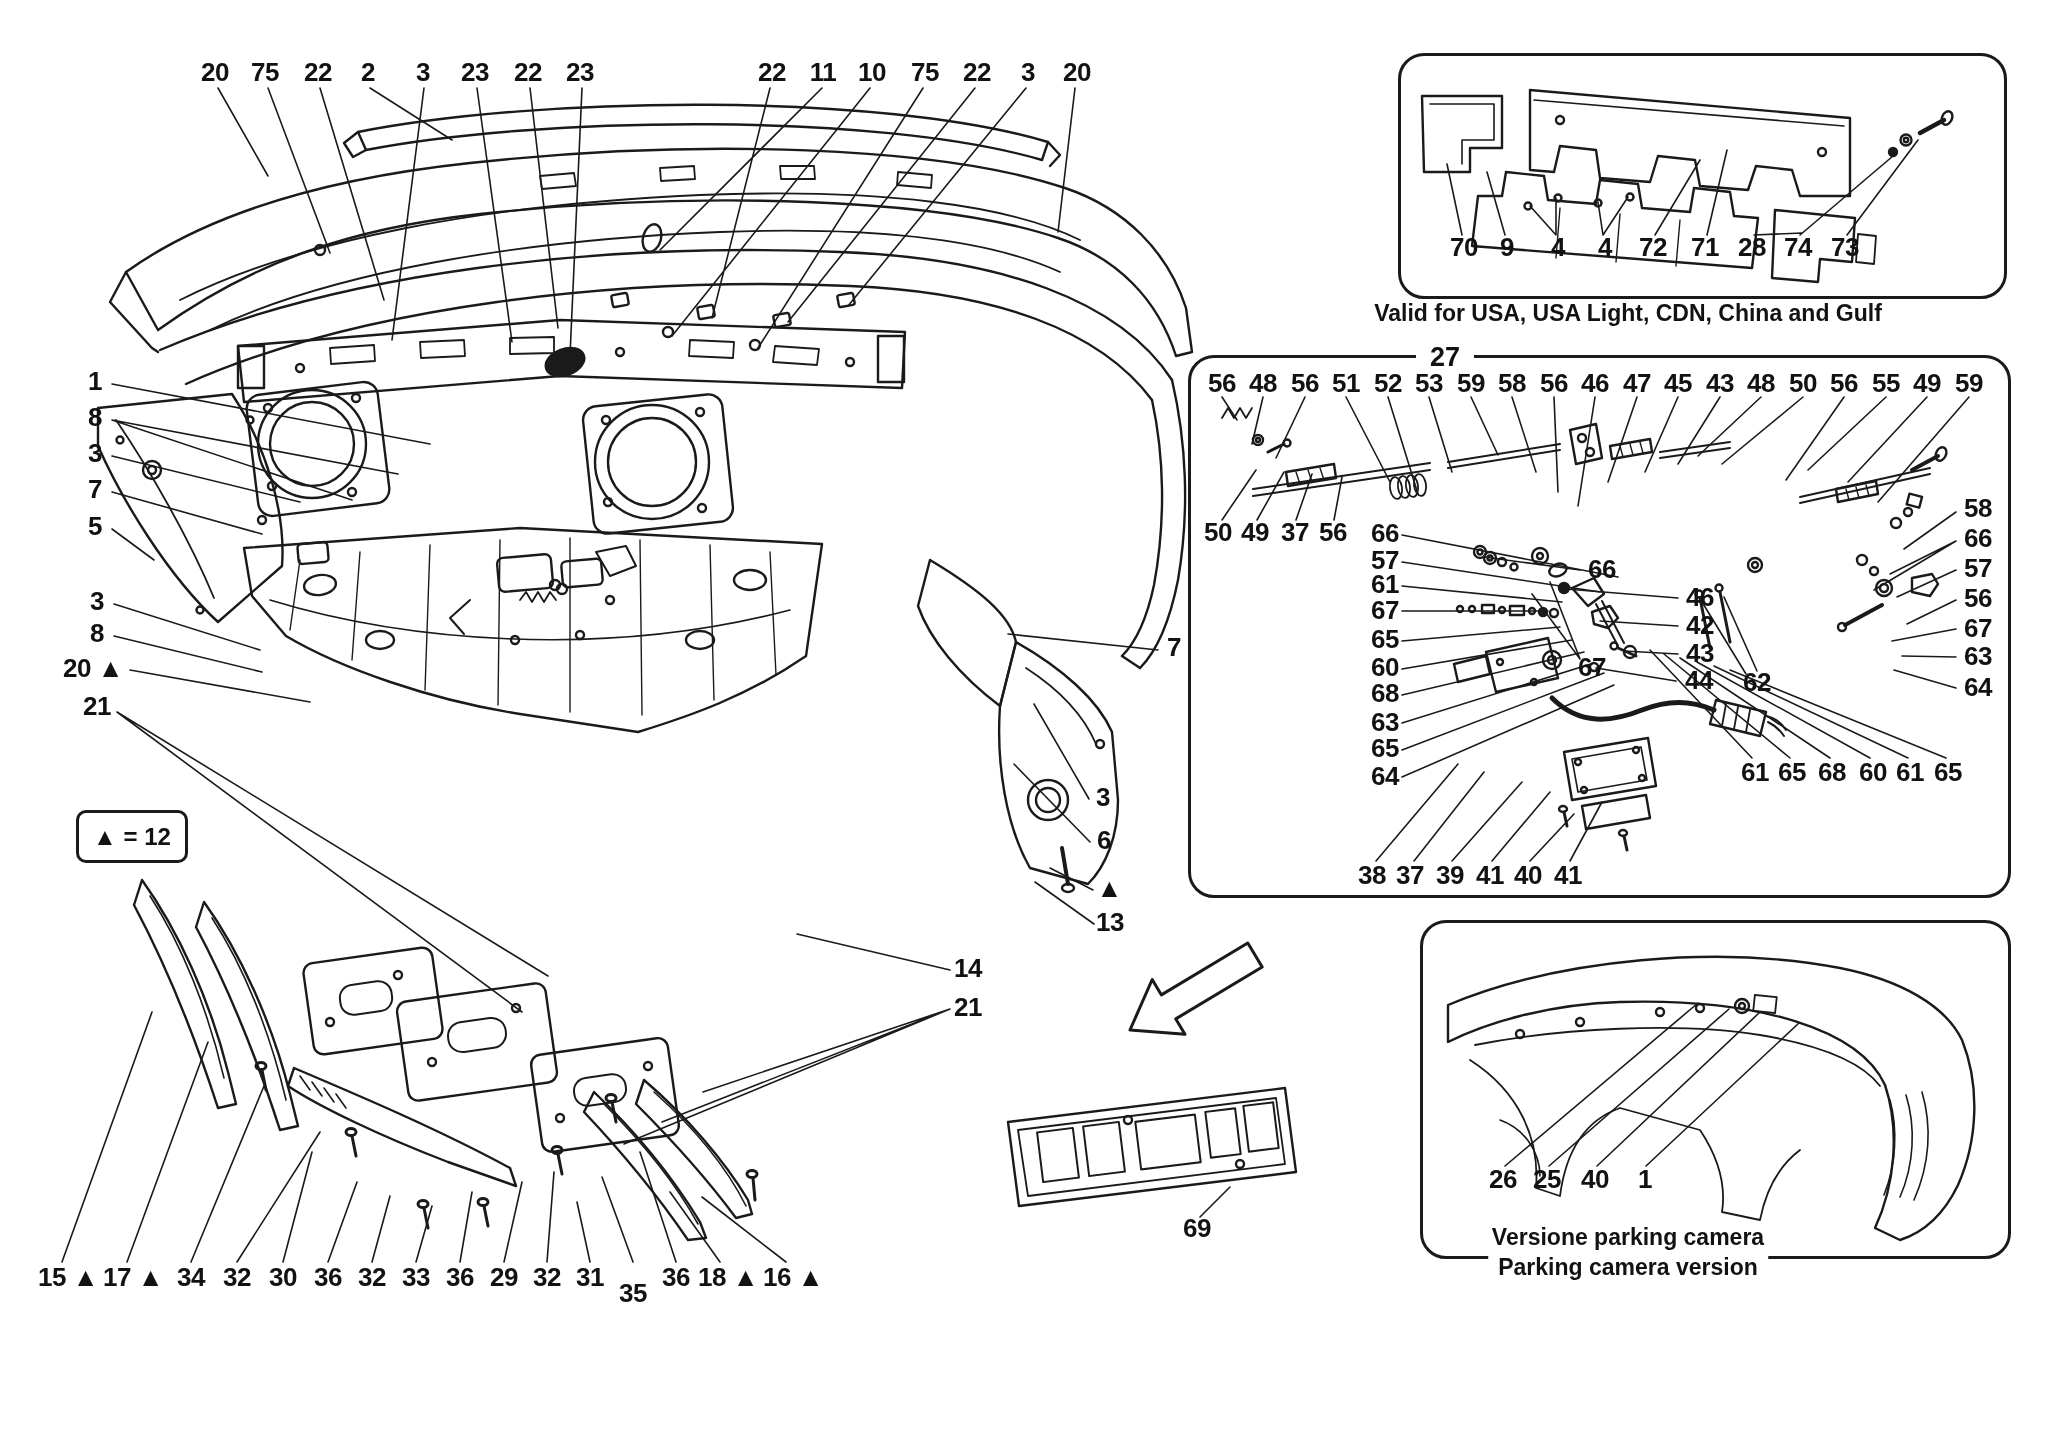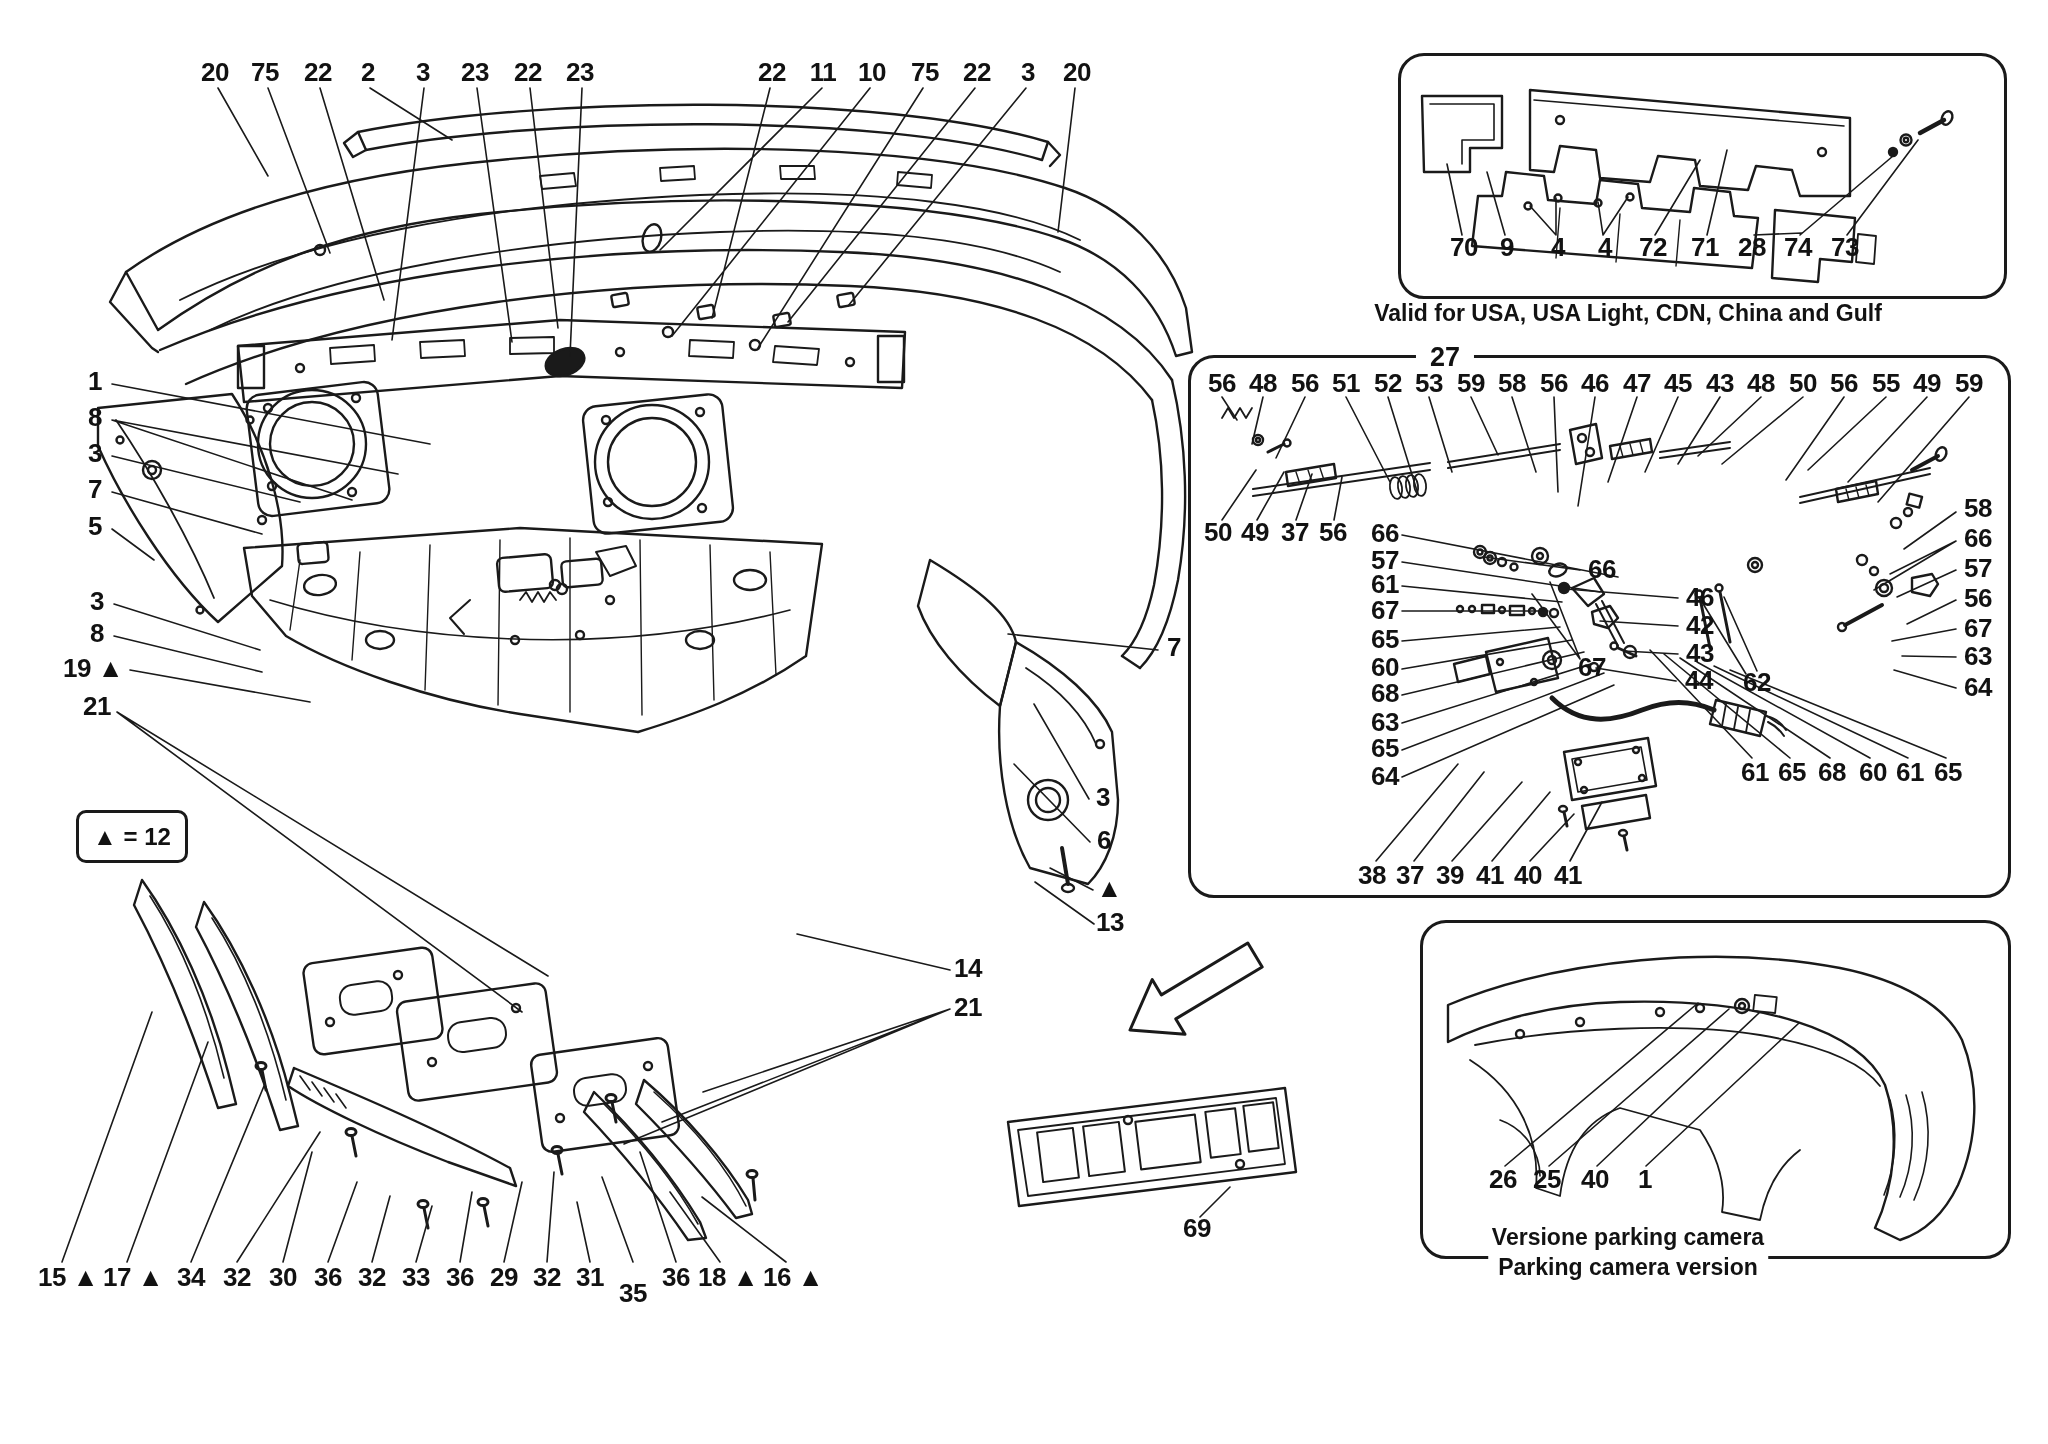--- a/index.html
+++ b/index.html
@@ -375,21 +375,21 @@
       <span class="callout" style="left: 977px; top: 72px;">22</span>
       <span class="callout" style="left: 1028px; top: 72px;">3</span>
       <span class="callout" style="left: 1077px; top: 72px;">20</span>
       <span class="callout" style="left: 95px; top: 381px;">1</span>
       <span class="callout" style="left: 95px; top: 417px;">8</span>
       <span class="callout" style="left: 95px; top: 453px;">3</span>
       <span class="callout" style="left: 95px; top: 489px;">7</span>
       <span class="callout" style="left: 95px; top: 526px;">5</span>
       <span class="callout" style="left: 97px; top: 601px;">3</span>
       <span class="callout" style="left: 97px; top: 633px;">8</span>
-      <span class="callout" style="left: 93px; top: 668px;">19 ▲</span>
+      <span class="callout" style="left: 93px; top: 668px;">20 ▲</span>
       <span class="callout" style="left: 97px; top: 706px;">21</span>
       <span class="callout" style="left: 1174px; top: 647px;">7</span>
       <span class="callout" style="left: 1103px; top: 797px;">3</span>
       <span class="callout" style="left: 1104px; top: 840px;">6</span>
       <span class="callout" style="left: 1109px; top: 888px;">▲</span>
       <span class="callout" style="left: 1110px; top: 922px;">13</span>
       <span class="callout" style="left: 968px; top: 968px;">14</span>
       <span class="callout" style="left: 968px; top: 1007px;">21</span>
       <span class="callout" style="left: 1197px; top: 1228px;">69</span>
       <span class="callout" style="left: 68px; top: 1277px;">15 ▲</span>

